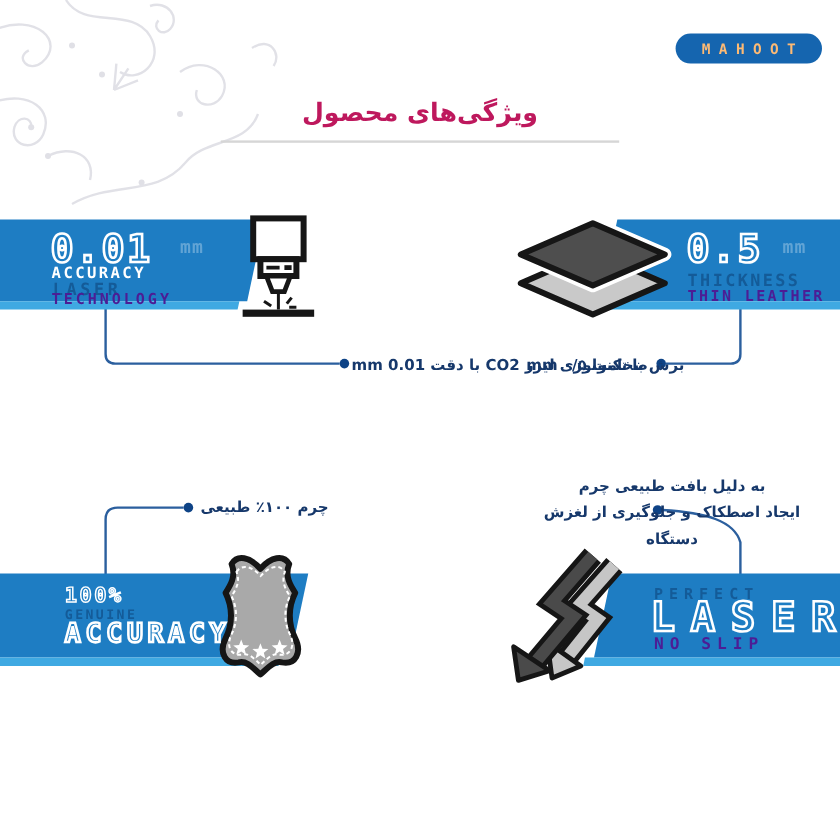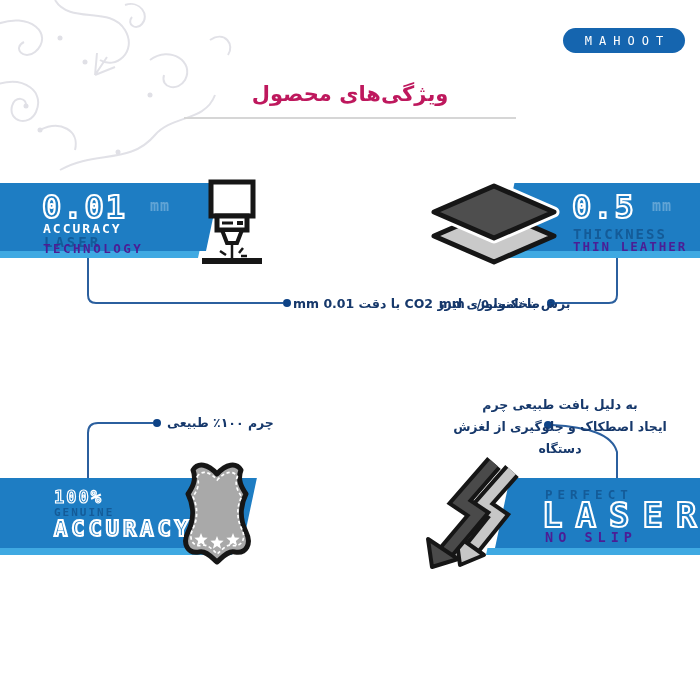--- a/index.html
+++ b/index.html
@@ -25,22 +25,22 @@
   .ghost{color:rgba(9,58,110,0.5);}
   .ghost-unit{color:rgba(255,255,255,0.3);}
   
   .fa{font-family:"DejaVu Sans",sans-serif;font-weight:bold;color:#16386b;direction:rtl;
       position:absolute;z-index:4;white-space:nowrap;font-size:12.5px;}
   #page-title{left:0;right:0;top:82px;text-align:center;font-size:21px;color:#be185d;}
   .divider{position:absolute;left:184px;top:117px;width:332px;height:2px;background:#d6d6d6;z-index:1;}
   
   .logo-pill{position:absolute;right:15px;top:28px;width:122px;height:25px;background:#1565af;
              border-radius:13px;z-index:4;display:flex;align-items:center;justify-content:center;}
-  .logo-pill span{font-family:"DejaVu Sans Mono",monospace;font-weight:normal;font-size:12px;
-                  letter-spacing:7px;color:#ffffff;padding-left:7px;}
+  .logo-pill span{font-family:"DejaVu Sans Mono",monospace;font-weight:bold;font-size:12px;
+                  letter-spacing:7px;color:#fdba74;padding-left:7px;}
 </style>
 </head>
 <body>
 
 <div id="canvas">
 
   <svg id="ornament" class="abs" width="235" height="180" viewBox="0 0 235 180">
     <g fill="none" stroke="#e0e0e6" stroke-width="2" opacity="0.95">
       <path d="M-5,25 C30,10 55,35 35,52 C24,61 12,48 24,42"></path>
       <path d="M55,0 C70,25 110,5 125,30 C138,52 115,70 100,60"></path>

